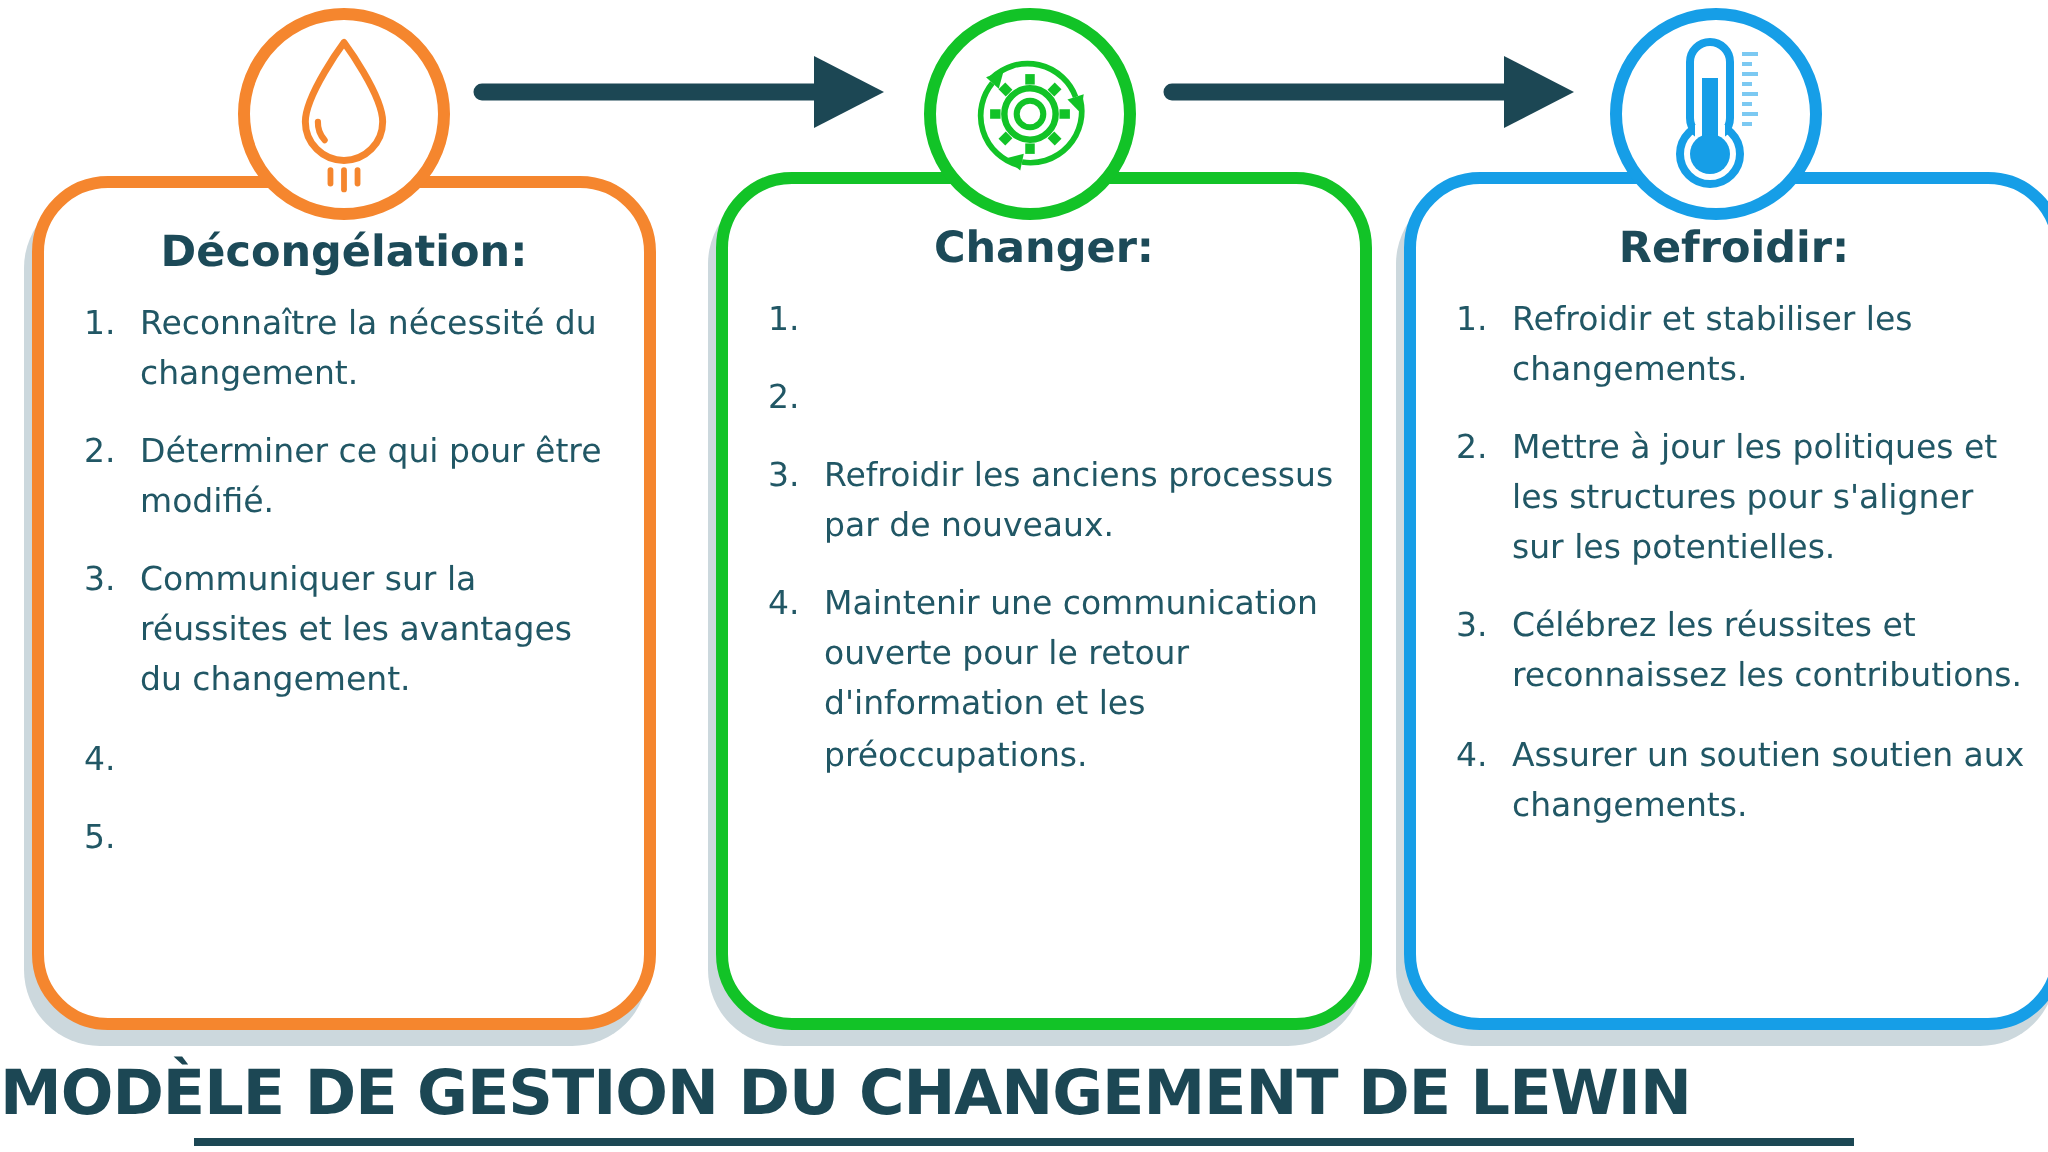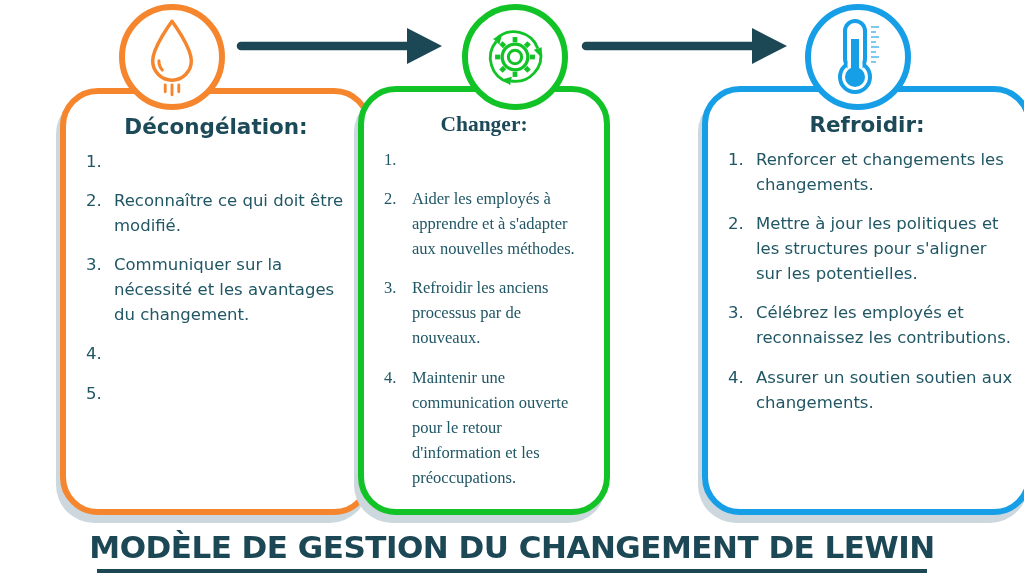--- a/index.html
+++ b/index.html
@@ -12,22 +12,22 @@
   }
   
   .card{
     position:absolute;
     box-sizing:border-box;
     background:#ffffff;
     border-radius:38px;
     border:6px solid #000;
     box-shadow:-4px 8px 0 0 #ccd8dd;
   }
-  .card.orange{left:16px;top:88px;width:312px;height:427px;border-color:#F5862E;margin-left:44px;}
-  .card.green {left:358px;top:86px;width:252px;height:429px;border-color:#12C327;font-family:Liberation Serif, serif;}
+  .card.orange{left:16px;top:88px;width:312px;height:427px;border-color:#F5862E;}
+  .card.green {left:358px;top:86px;width:328px;height:429px;border-color:#12C327;}
   .card.blue  {left:702px;top:86px;width:330px;height:429px;border-color:#169EE7;}
 
   .card-title{
     margin:20px 8px 10px 8px;
     text-align:center;
     font-size:21.5px;
     font-weight:bold;
     color:#1C4A58;
   }
   .list{padding:0 12px 0 20px;}
@@ -53,21 +53,20 @@
 
   
   .flow-arrow{position:absolute;top:26px;z-index:2;}
   .flow-arrow.a1{left:236px;}
   .flow-arrow.a2{left:581px;}
 
   
   .footer-title{
     position:absolute;
     left:0;right:0;top:529px;
-    text-align:center;
     font-size:31px;
     font-weight:bold;
     letter-spacing:-0.5px;
     color:#1C4754;
   }
   .footer-rule{
     position:absolute;
     left:97px;top:569px;
     width:830px;height:4px;
     background:#1C4754;
@@ -85,73 +84,73 @@
   <svg class="flow-arrow a2" width="210" height="40" viewBox="0 0 210 40">
     <line x1="5" y1="20" x2="174" y2="20" stroke="#1C4754" stroke-width="8.5" stroke-linecap="round"></line>
     <polygon points="171,2 206,20 171,38" fill="#1C4754"></polygon>
   </svg>
 
   <div class="card orange">
     <div class="card-title">Décongélation:</div>
     <div class="list">
         <div class="item">
           <span class="num">1.</span>
+          <span class="txt">Reconnaître la nécessité du changement.</span>
         </div>
         <div class="item">
           <span class="num">2.</span>
-          <span class="txt">Reconnaître ce qui doit être modifié.</span>
+          <span class="txt">Déterminer ce qui pour être modifié.</span>
         </div>
         <div class="item">
           <span class="num">3.</span>
-          <span class="txt">Communiquer sur la nécessité et les avantages du changement.</span>
+          <span class="txt">Communiquer sur la réussites et les avantages du changement.</span>
         </div>
         <div class="item">
           <span class="num">4.</span>
         </div>
         <div class="item">
           <span class="num">5.</span>
         </div>
       </div>
   </div>
 
   <div class="card green">
     <div class="card-title">Changer:</div>
     <div class="list">
         <div class="item">
           <span class="num">1.</span>
         </div>
         <div class="item">
           <span class="num">2.</span>
-          <span class="txt">Aider les employés à apprendre et à s'adapter aux nouvelles méthodes.</span>
         </div>
         <div class="item">
           <span class="num">3.</span>
           <span class="txt">Refroidir les anciens processus par de nouveaux.</span>
         </div>
         <div class="item">
           <span class="num">4.</span>
           <span class="txt">Maintenir une communication ouverte pour le retour d'information et les préoccupations.</span>
         </div>
       </div>
   </div>
 
   <div class="card blue">
     <div class="card-title">Refroidir:</div>
     <div class="list">
         <div class="item">
           <span class="num">1.</span>
-          <span class="txt">Renforcer et changements les changements.</span>
+          <span class="txt">Refroidir et stabiliser les changements.</span>
         </div>
         <div class="item">
           <span class="num">2.</span>
           <span class="txt">Mettre à jour les politiques et les structures pour s'aligner sur les potentielles.</span>
         </div>
         <div class="item">
           <span class="num">3.</span>
-          <span class="txt">Célébrez les employés et reconnaissez les contributions.</span>
+          <span class="txt">Célébrez les réussites et reconnaissez les contributions.</span>
         </div>
         <div class="item">
           <span class="num">4.</span>
           <span class="txt">Assurer un soutien soutien aux changements.</span>
         </div>
       </div>
   </div>
 
   <div class="icon-circle orange">
     <svg width="58" height="80" viewBox="0 0 60 82">

